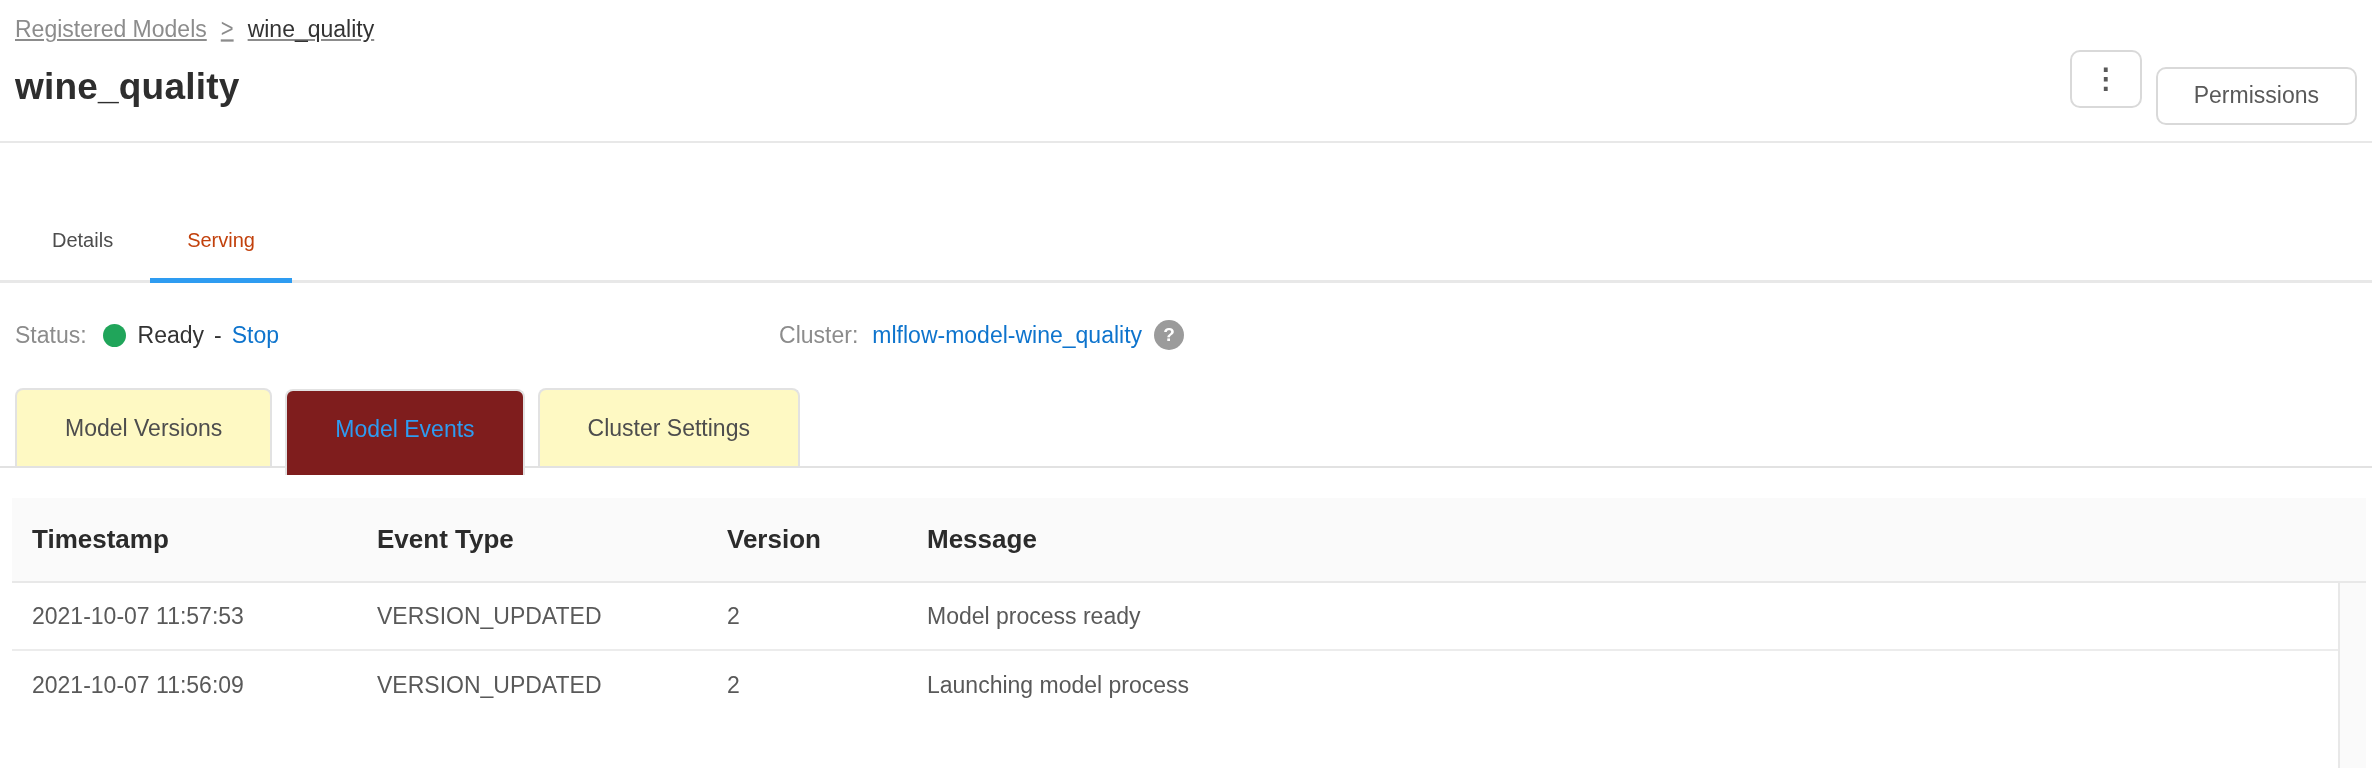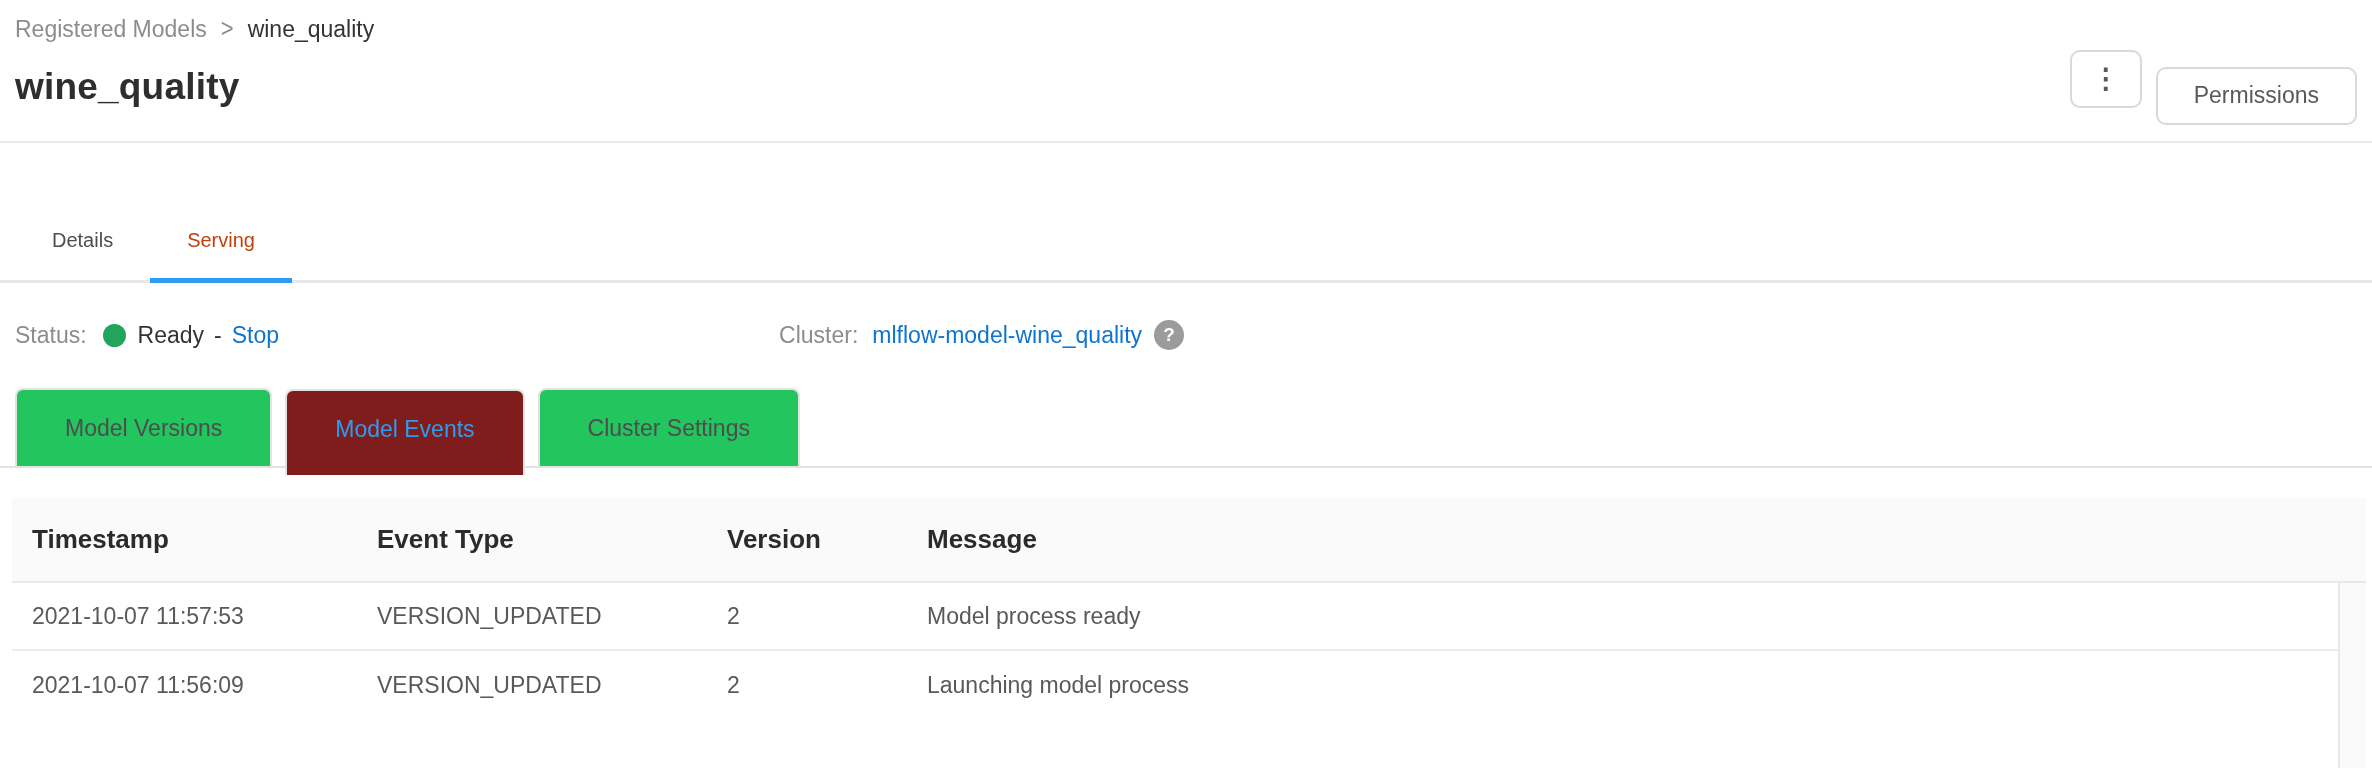--- a/index.html
+++ b/index.html
@@ -6,21 +6,21 @@
   html,body { margin:0; padding:0; }
   body {
     width:2372px; height:770px; overflow:hidden;
     background:#ffffff; color:#333;
     font-family:"Liberation Sans", sans-serif;
   }
   a { text-decoration:none; cursor:pointer; }
 
   
   .page-header { padding:14px 15px 0 15px; }
-  .breadcrumb { display:flex; align-items:center; font-size:23px; line-height:30px; color:#8c8c8c; }
+  .breadcrumb { display:flex; align-items:center; font-size:23px; line-height:30px; color:#8c8c8c;text-decoration:underline; }
   .bc-parent { color:#8c8c8c; }
   .bc-sep { margin:0 14px; color:#8c8c8c; font-size:22px; transform:scaleY(1.15); }
   .bc-current { color:#333; }
 
   .title-row { display:flex; justify-content:space-between; align-items:center; margin-top:14px; height:58px; }
   .page-title { margin:0; font-size:37px; line-height:48px; font-weight:700; color:#2e2e2e; letter-spacing:0.2px; }
   .actions { display:flex; gap:14px; }
   .btn {
     height:58px; background:#fff; border:2px solid #d9d9d9; border-radius:10px;
     font-family:inherit; font-size:23px; color:#595959;
@@ -54,21 +54,21 @@
   .help {
     width:30px; height:30px; border-radius:50%; background:#9b9b9b; color:#fff;
     font-size:19px; font-weight:700; display:inline-flex; align-items:center; justify-content:center;
     margin-left:12px; cursor:pointer;
   }
 
   
   .subtabs { display:flex; align-items:flex-end; padding:0 15px; margin-top:38px; border-bottom:2px solid #e2e2e2; }
   .subtab {
     border:2px solid #e2e2e2; border-bottom:none; border-radius:8px 8px 0 0;
-    background:#22c55e; padding:24px 48px; margin-right:13px;
+    background:#fef9c3; padding:24px 48px; margin-right:13px;
     font-size:23px; line-height:28px; color:#4d4d4d; cursor:pointer; white-space:nowrap;
   }
   .subtab.active {
     background:#7f1d1d; color:#2e9cf1; position:relative; z-index:1;
     padding-bottom:32px; margin-bottom:-9px;
   }
 
   
   .table { margin:30px 6px 0 12px; }
   .thead, .trow { display:grid; grid-template-columns:345px 350px 200px 1fr; align-items:center; }

